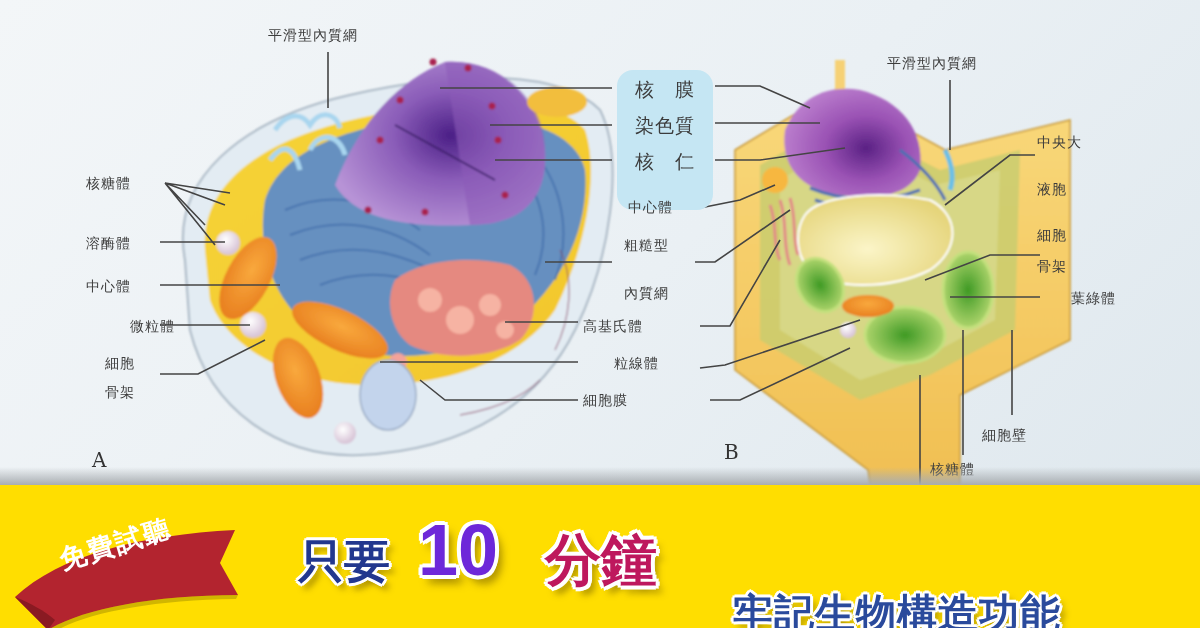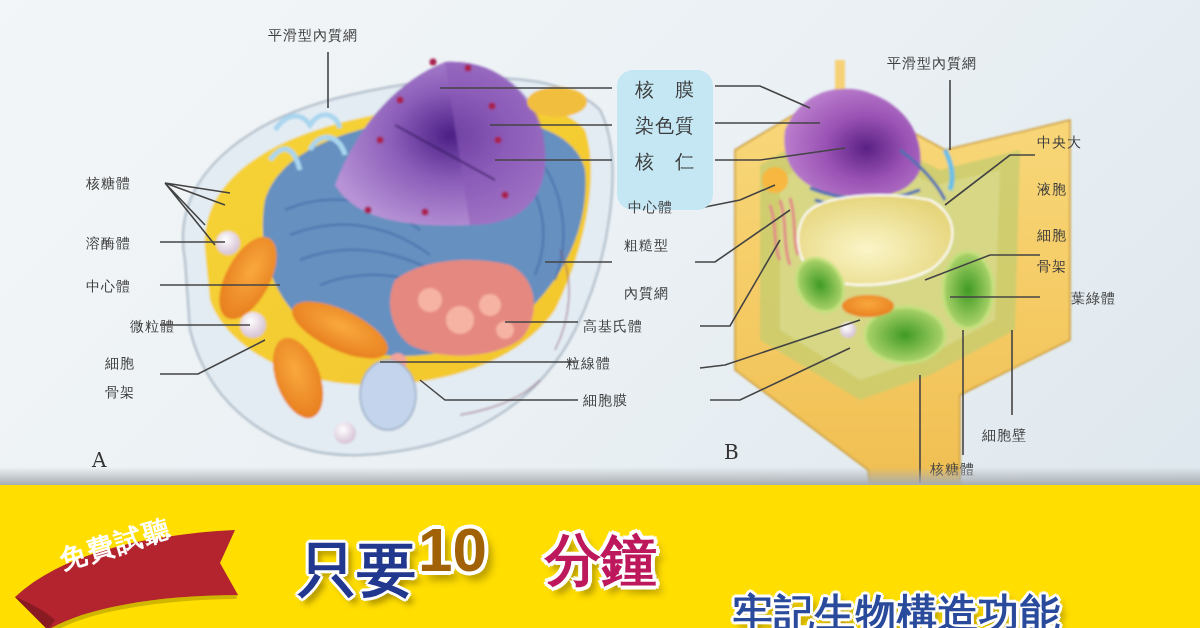--- a/index.html
+++ b/index.html
@@ -42,33 +42,33 @@
   .ribbon { position: absolute; left: 0; top: 0; width: 280px; height: 143px; }
   .ribbon-text {
     position: absolute; left: 60px; top: 543px;
     font-size: 27px; font-weight: bold; color: #ffffff;
     transform: rotate(-17deg); transform-origin: left center;
     letter-spacing: 2px; white-space: nowrap;
   }
 
   .headline-a {
     position: absolute; left: 298px; top: 531px;
-    font-size: 59px; font-weight: bold; white-space: nowrap;
+    font-size: 46px; font-weight: bold; white-space: nowrap;
     color: #22378e;
     -webkit-text-stroke: 0;
     text-shadow:
       3px 0 0 #fff, -3px 0 0 #fff, 0 3px 0 #fff, 0 -3px 0 #fff,
       2px 2px 0 #fff, -2px -2px 0 #fff, 2px -2px 0 #fff, -2px 2px 0 #fff,
       5px 6px 6px rgba(80,60,0,0.55);
   }
   .headline-num {
     position: absolute; left: 418px; top: 500px;
     font-family: "Liberation Sans", sans-serif;
-    font-size: 62px; font-weight: bold; white-space: nowrap; line-height: 100px;
-    color: #a16207;
+    font-size: 72px; font-weight: bold; white-space: nowrap; line-height: 100px;
+    color: #6d28d9;
     text-shadow:
       4px 0 0 #fff, -4px 0 0 #fff, 0 4px 0 #fff, 0 -4px 0 #fff,
       3px 3px 0 #fff, -3px -3px 0 #fff, 3px -3px 0 #fff, -3px 3px 0 #fff,
       6px 8px 8px rgba(80,60,0,0.55);
   }
   .headline-unit {
     position: absolute; left: 545px; top: 523px;
     font-size: 56px; font-weight: bold; white-space: nowrap;
     color: #be185d;
     text-shadow:
@@ -258,21 +258,21 @@
     <div class="row" style="top:7px;">核　膜</div>
     <div class="row" style="top:43px;">染色質</div>
     <div class="row" style="top:79px;">核　仁</div>
   </div>
   <div class="lbl" style="left:628px; top:196px;">中心體</div>
   <div class="lbl" style="left:624px; top:234px;">
     <span>粗糙型</span>
     <span style="margin-top:26px;">內質網</span>
   </div>
   <div class="lbl" style="left:583px; top:315px;">高基氏體</div>
-  <div class="lbl" style="left:566px; top:352px;">粒線體</div>
+  <div class="lbl" style="left:614px; top:352px;">粒線體</div>
   <div class="lbl" style="left:583px; top:389px;">細胞膜</div>
 
   <div class="lbl" style="left:887px; top:52px;">平滑型內質網</div>
   <div class="lbl" style="left:1037px; top:131px;">
     <span>中央大</span>
     <span style="margin-top:25px;">液胞</span>
   </div>
   <div class="lbl" style="left:1037px; top:224px;">
     <span>細胞</span>
     <span style="margin-top:9px;">骨架</span>

